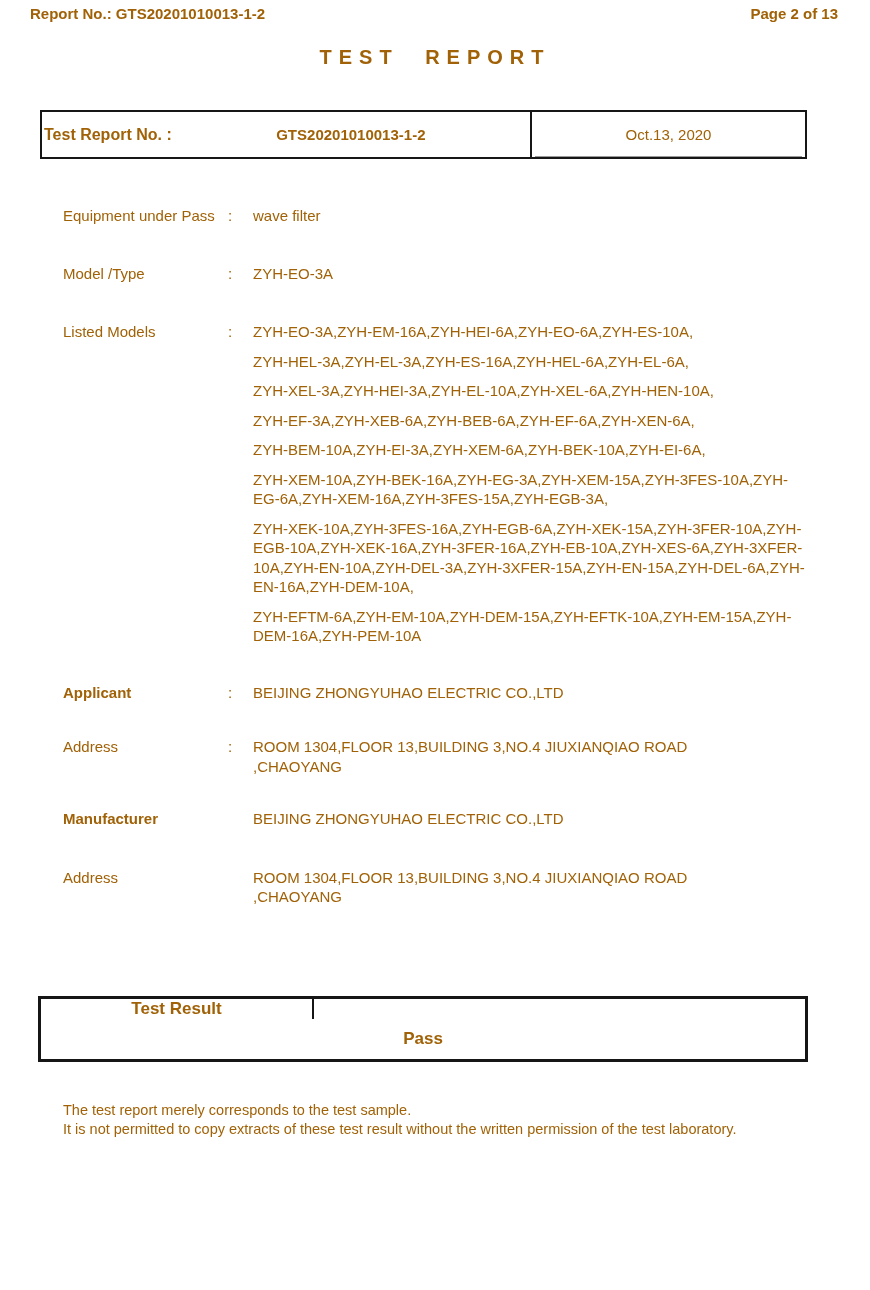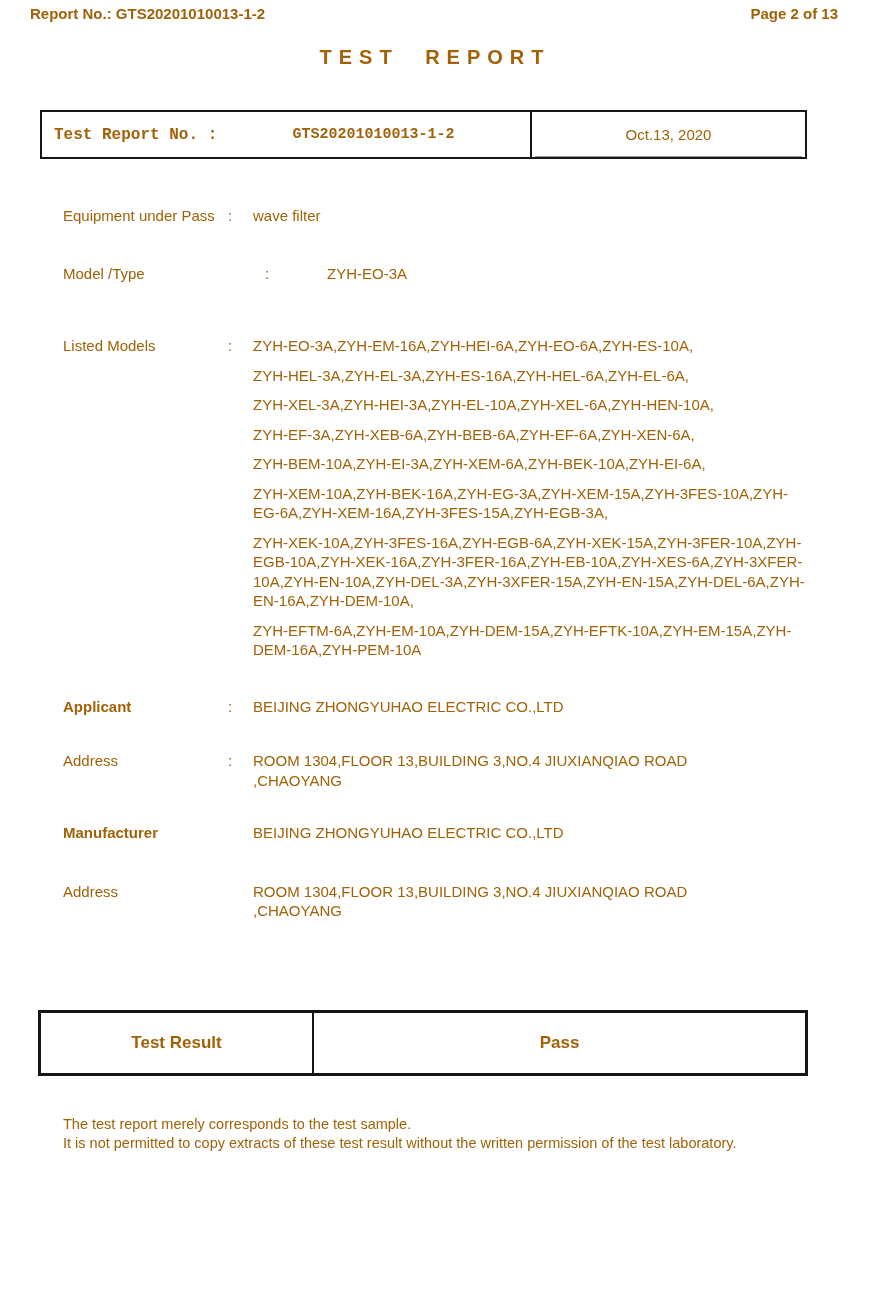--- a/index.html
+++ b/index.html
@@ -34,22 +34,21 @@
     margin: 41px 0 0 40px;
     width: 767px;
     height: 49px;
     border: 2px solid #161616;
     display: flex;
   }
   .rpt-left {
     width: 488px;
     display: flex;
     align-items: center;
-    padding-left: 12px;
-    font-family: Liberation Mono, monospace;
+    padding-left: 2px;
   }
   .rpt-label { font-size: 16px; font-weight: bold; white-space: nowrap; }
   .rpt-no { flex: 1; text-align: center; font-size: 15px; font-weight: bold; }
   .rpt-right { flex: 1; border-left: 2px solid #161616; display: flex; flex-direction: column; }
   .rpt-date {
     flex: 1.15;
     display: flex; align-items: center; justify-content: center;
     font-size: 15px;
     border-bottom: 1px solid #9a9a9a;
     margin: 0 3px;
@@ -65,32 +64,33 @@
     display: grid;
     grid-template-columns: 165px 25px 1fr;
     line-height: 1.3;
   }
   .flabel.bold { font-weight: bold; }
   .fvalue { overflow-wrap: break-word; }
   .addr-val { max-width: 480px; }
   .models p { margin: 0 0 10px 0; }
   .models p:last-child { margin-bottom: 0; }
   .mb-equip     { margin-bottom: 38px; }
-  .mb-model     { margin-bottom: 53px; gap: 37px; }
+  .mb-model     { margin-bottom: 39px; }
   .mb-listed    { margin-bottom: 37px; }
   .mb-applicant { margin-bottom: 35px; }
   .mb-addr1     { margin-bottom: 33px; }
   .mb-manu      { margin-bottom: 39px; }
   
   .result-table {
     margin: 89px 0 0 38px;
     width: 770px;
     height: 66px;
     border: 3px solid #161616;
     display: flex;
+    flex-direction: column;
   }
   .result-left {
     width: 273px;
     border-right: 2px solid #161616;
     display: flex; align-items: center; justify-content: center;
     font-size: 17px; font-weight: bold;
   }
   .result-right {
     flex: 1;
     display: flex; align-items: center; justify-content: center;

